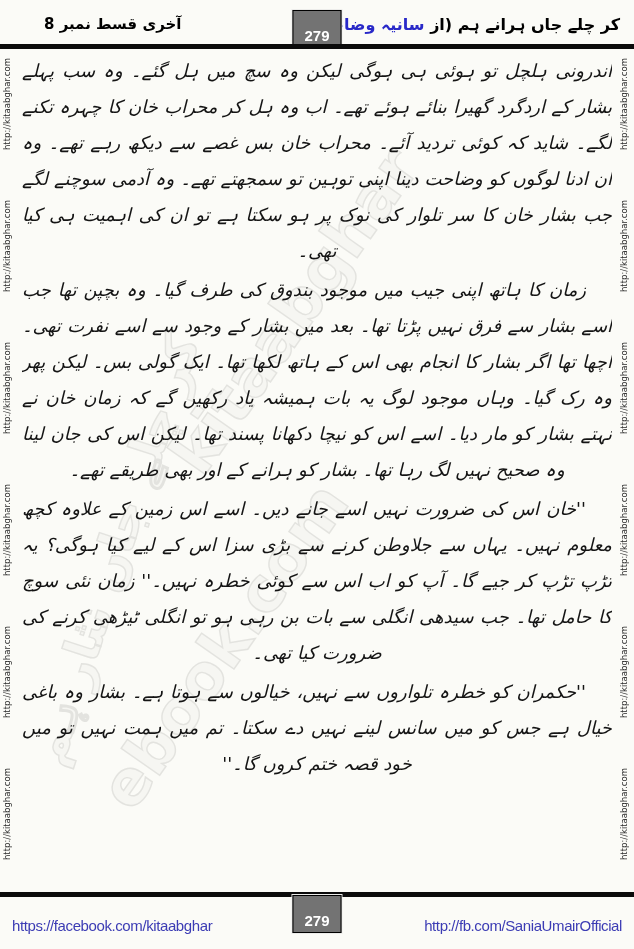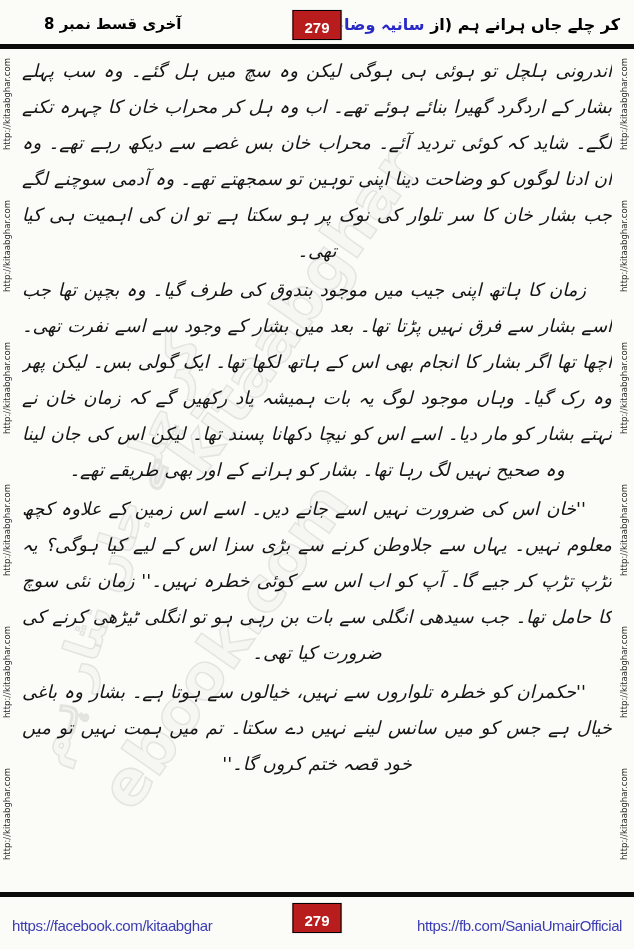--- a/index.html
+++ b/index.html
@@ -22,23 +22,23 @@
   .hdr{
     position:absolute;top:0;left:4px;right:0;height:42px;
     display:flex;align-items:center;justify-content:space-between;
     padding:6px 14px 0 40px;box-sizing:border-box;text-align:center;
   }
   .hdr-episode{font-size:15px;font-weight:bold;color:#000;direction:rtl;}
   .hdr-title{font-size:16px;font-weight:bold;color:#000;direction:rtl;white-space:nowrap;}
   .hdr-title .author{color:var(--author-blue);}
   .pgbox{
     position:absolute;left:50%;transform:translateX(-50%);
-    background:#b91c1c;color:#ffffff;
+    background:#737373;color:#ffffff;
     font-family:"Liberation Sans",sans-serif;font-weight:bold;font-size:15px;line-height:1;
-    padding:9px 11px 4px;border:1px solid #000;
+    padding:17px 11px 4px;border:1px solid #000;
     box-shadow:0 0 0 1px #ececea;
   }
   .pgbox.top{top:10px;}
   .pgbox.bottom{bottom:16px;}
 
   .rule{position:absolute;left:0;width:100%;height:5px;background:var(--rule);}
   .rule.top{top:44px;}
   .rule.bottom{bottom:52px;}
 
   
@@ -123,17 +123,17 @@
   <main class="story">
       <p class="para">اندرونی ہلچل تو ہوئی ہی ہوگی لیکن وہ سچ میں ہل گئے۔ وہ سب پہلے بشار کے اردگرد گھیرا بنائے ہوئے تھے۔ اب وہ ہل کر محراب خان کا چہرہ تکنے لگے۔ شاید کہ کوئی تردید آئے۔ محراب خان بس غصے سے دیکھ رہے تھے۔ وہ ان ادنا لوگوں کو وضاحت دینا اپنی توہین تو سمجھتے تھے۔ وہ آدمی سوچنے لگے جب بشار خان کا سر تلوار کی نوک پر ہو سکتا ہے تو ان کی اہمیت ہی کیا تھی۔</p>
       <p class="para indent">زمان کا ہاتھ اپنی جیب میں موجود بندوق کی طرف گیا۔ وہ بچپن تھا جب اسے بشار سے فرق نہیں پڑتا تھا۔ بعد میں بشار کے وجود سے اسے نفرت تھی۔ اچھا تھا اگر بشار کا انجام بھی اس کے ہاتھ لکھا تھا۔ ایک گولی بس۔ لیکن پھر وہ رک گیا۔ وہاں موجود لوگ یہ بات ہمیشہ یاد رکھیں گے کہ زمان خان نے نہتے بشار کو مار دیا۔ اسے اس کو نیچا دکھانا پسند تھا۔ لیکن اس کی جان لینا وہ صحیح نہیں لگ رہا تھا۔ بشار کو ہرانے کے اور بھی طریقے تھے۔</p>
       <p class="para indent">''خان اس کی ضرورت نہیں اسے جانے دیں۔ اسے اس زمین کے علاوہ کچھ معلوم نہیں۔ یہاں سے جلاوطن کرنے سے بڑی سزا اس کے لیے کیا ہوگی؟ یہ تڑپ تڑپ کر جیے گا۔ آپ کو اب اس سے کوئی خطرہ نہیں۔'' زمان نئی سوچ کا حامل تھا۔ جب سیدھی انگلی سے بات بن رہی ہو تو انگلی ٹیڑھی کرنے کی ضرورت کیا تھی۔</p>
       <p class="para indent">''حکمران کو خطرہ تلواروں سے نہیں، خیالوں سے ہوتا ہے۔ بشار وہ باغی خیال ہے جس کو میں سانس لینے نہیں دے سکتا۔ تم میں ہمت نہیں تو میں خود قصہ ختم کروں گا۔''</p>
     </main>
 
   <div class="rule bottom"></div>
   <footer class="ftr">
     <a class="link">https://facebook.com/kitaabghar</a>
-    <a class="link">https://fb.com/SaniaUmairOfficial</a>
+    <a class="link">http://fb.com/SaniaUmairOfficial</a>
   </footer>
   <div class="pgbox bottom">279</div>
 
 </div>
 
 </body></html>

